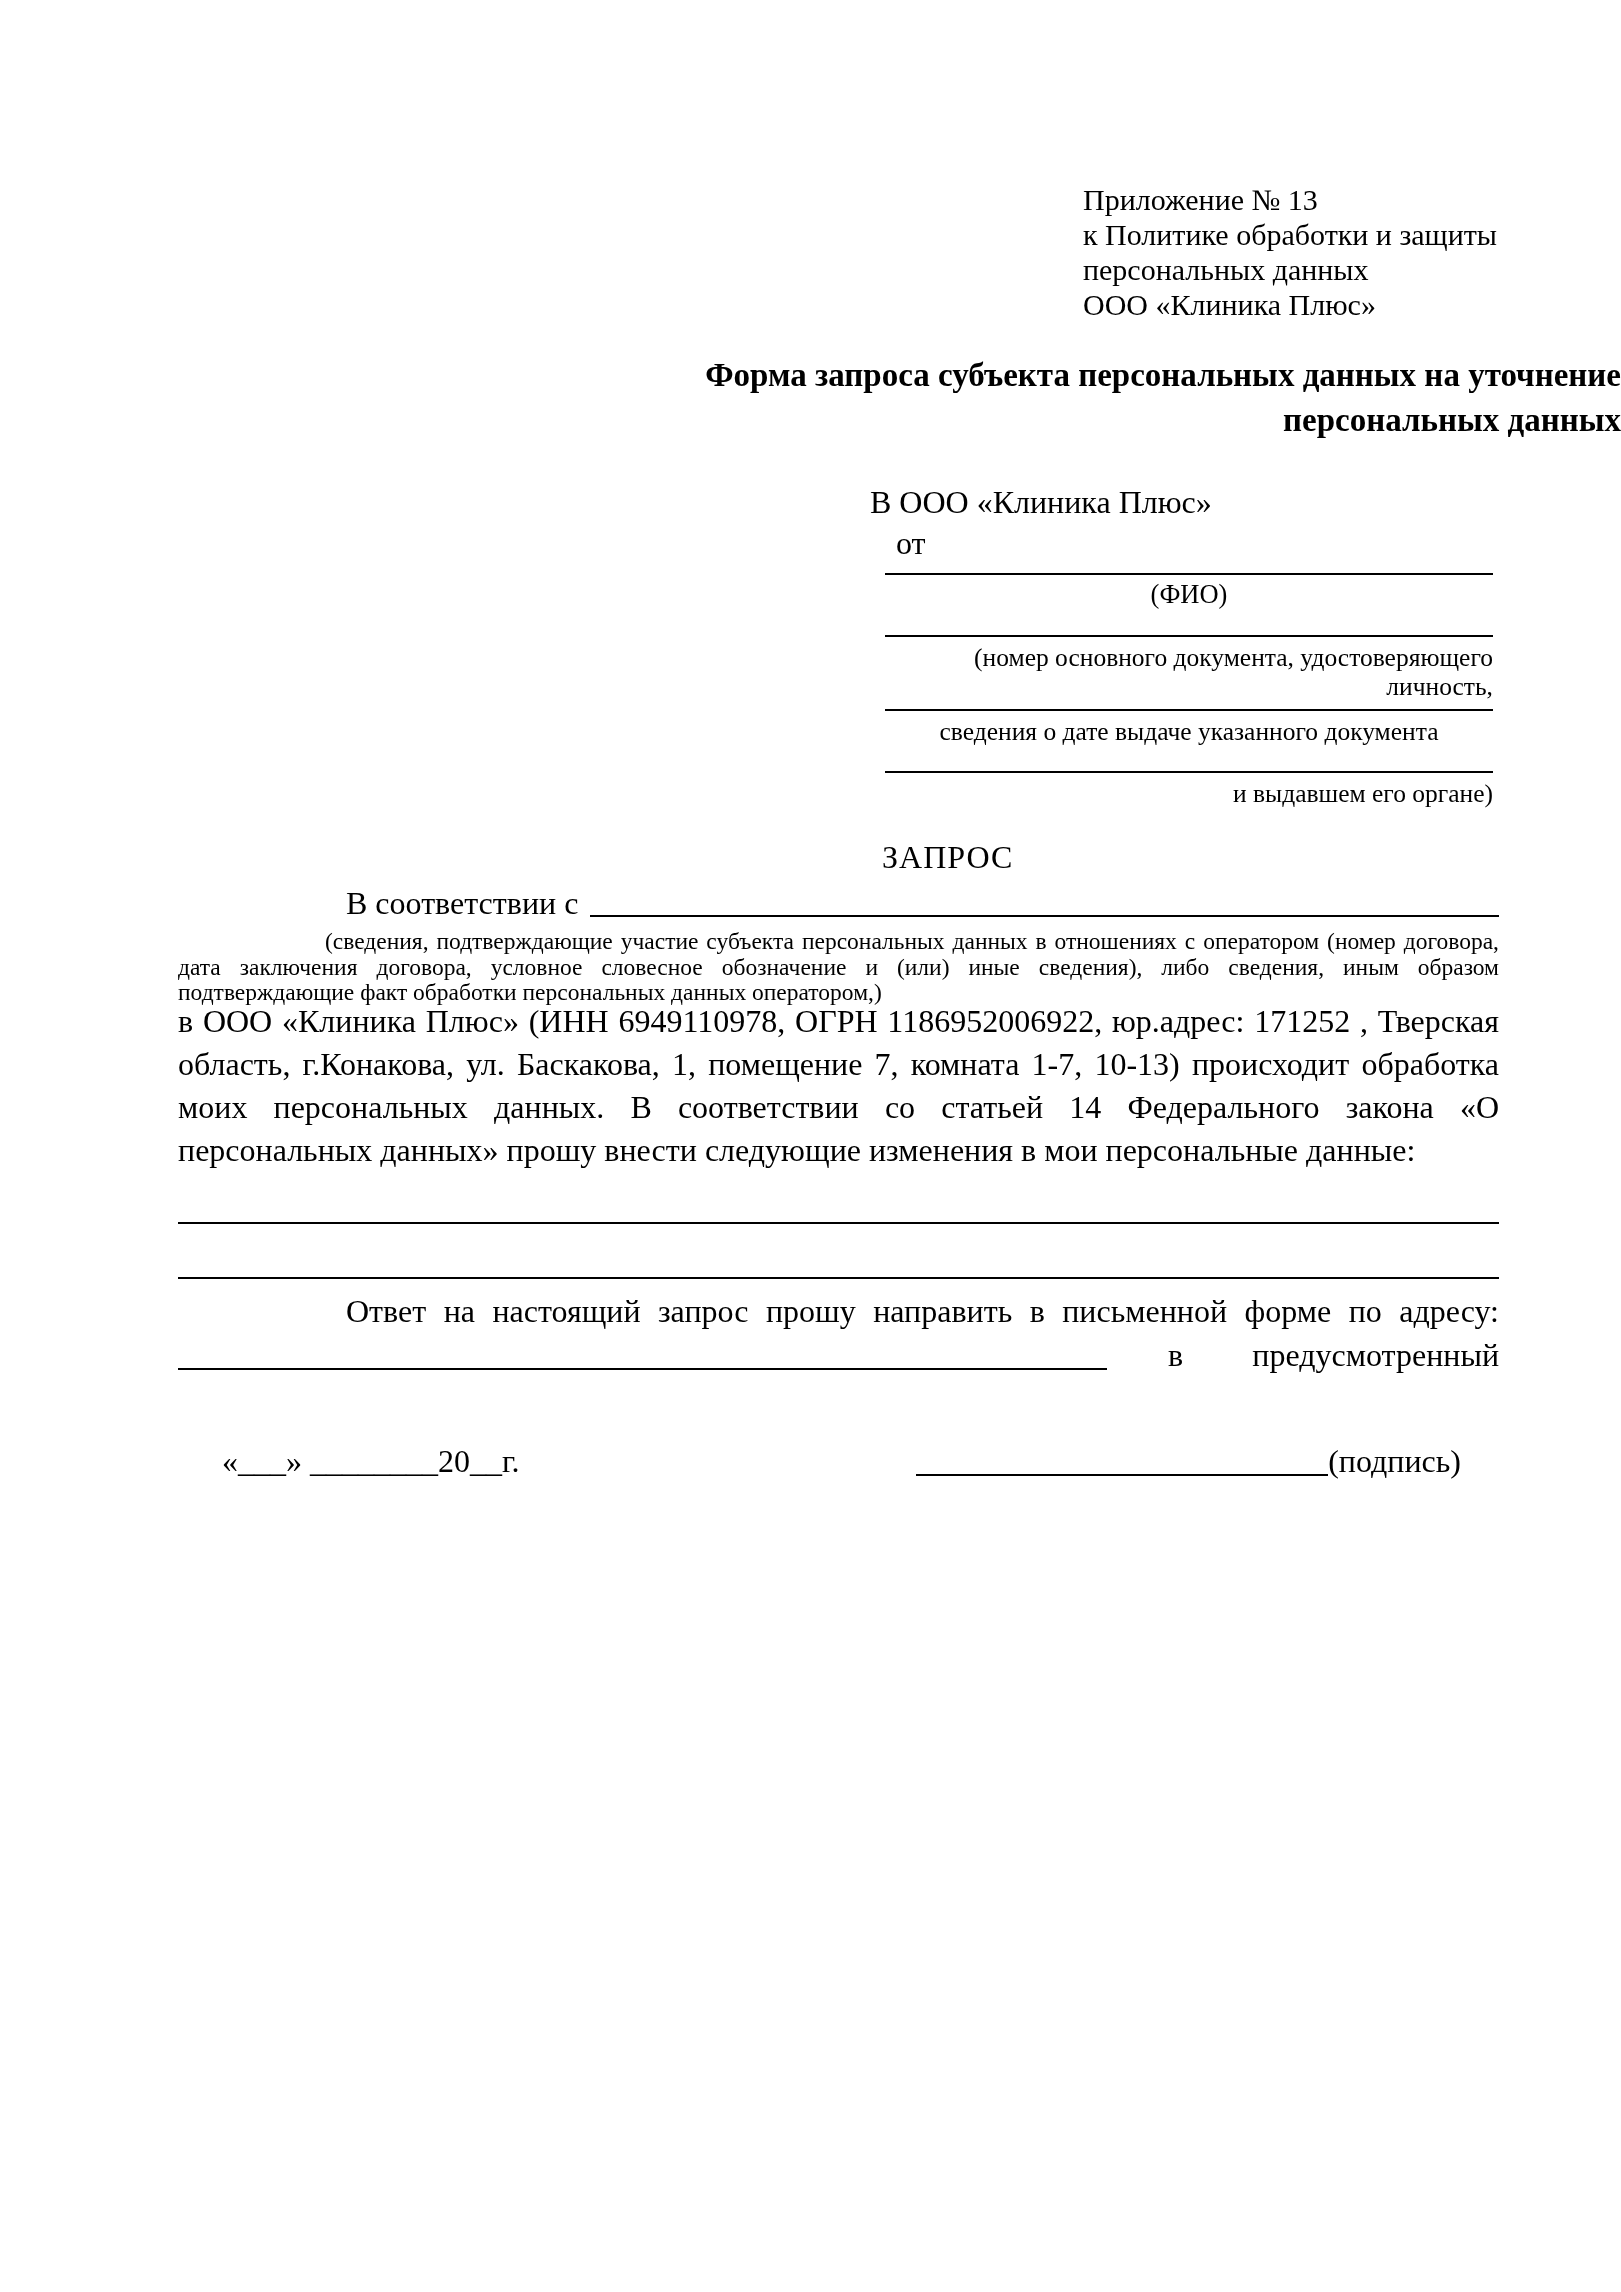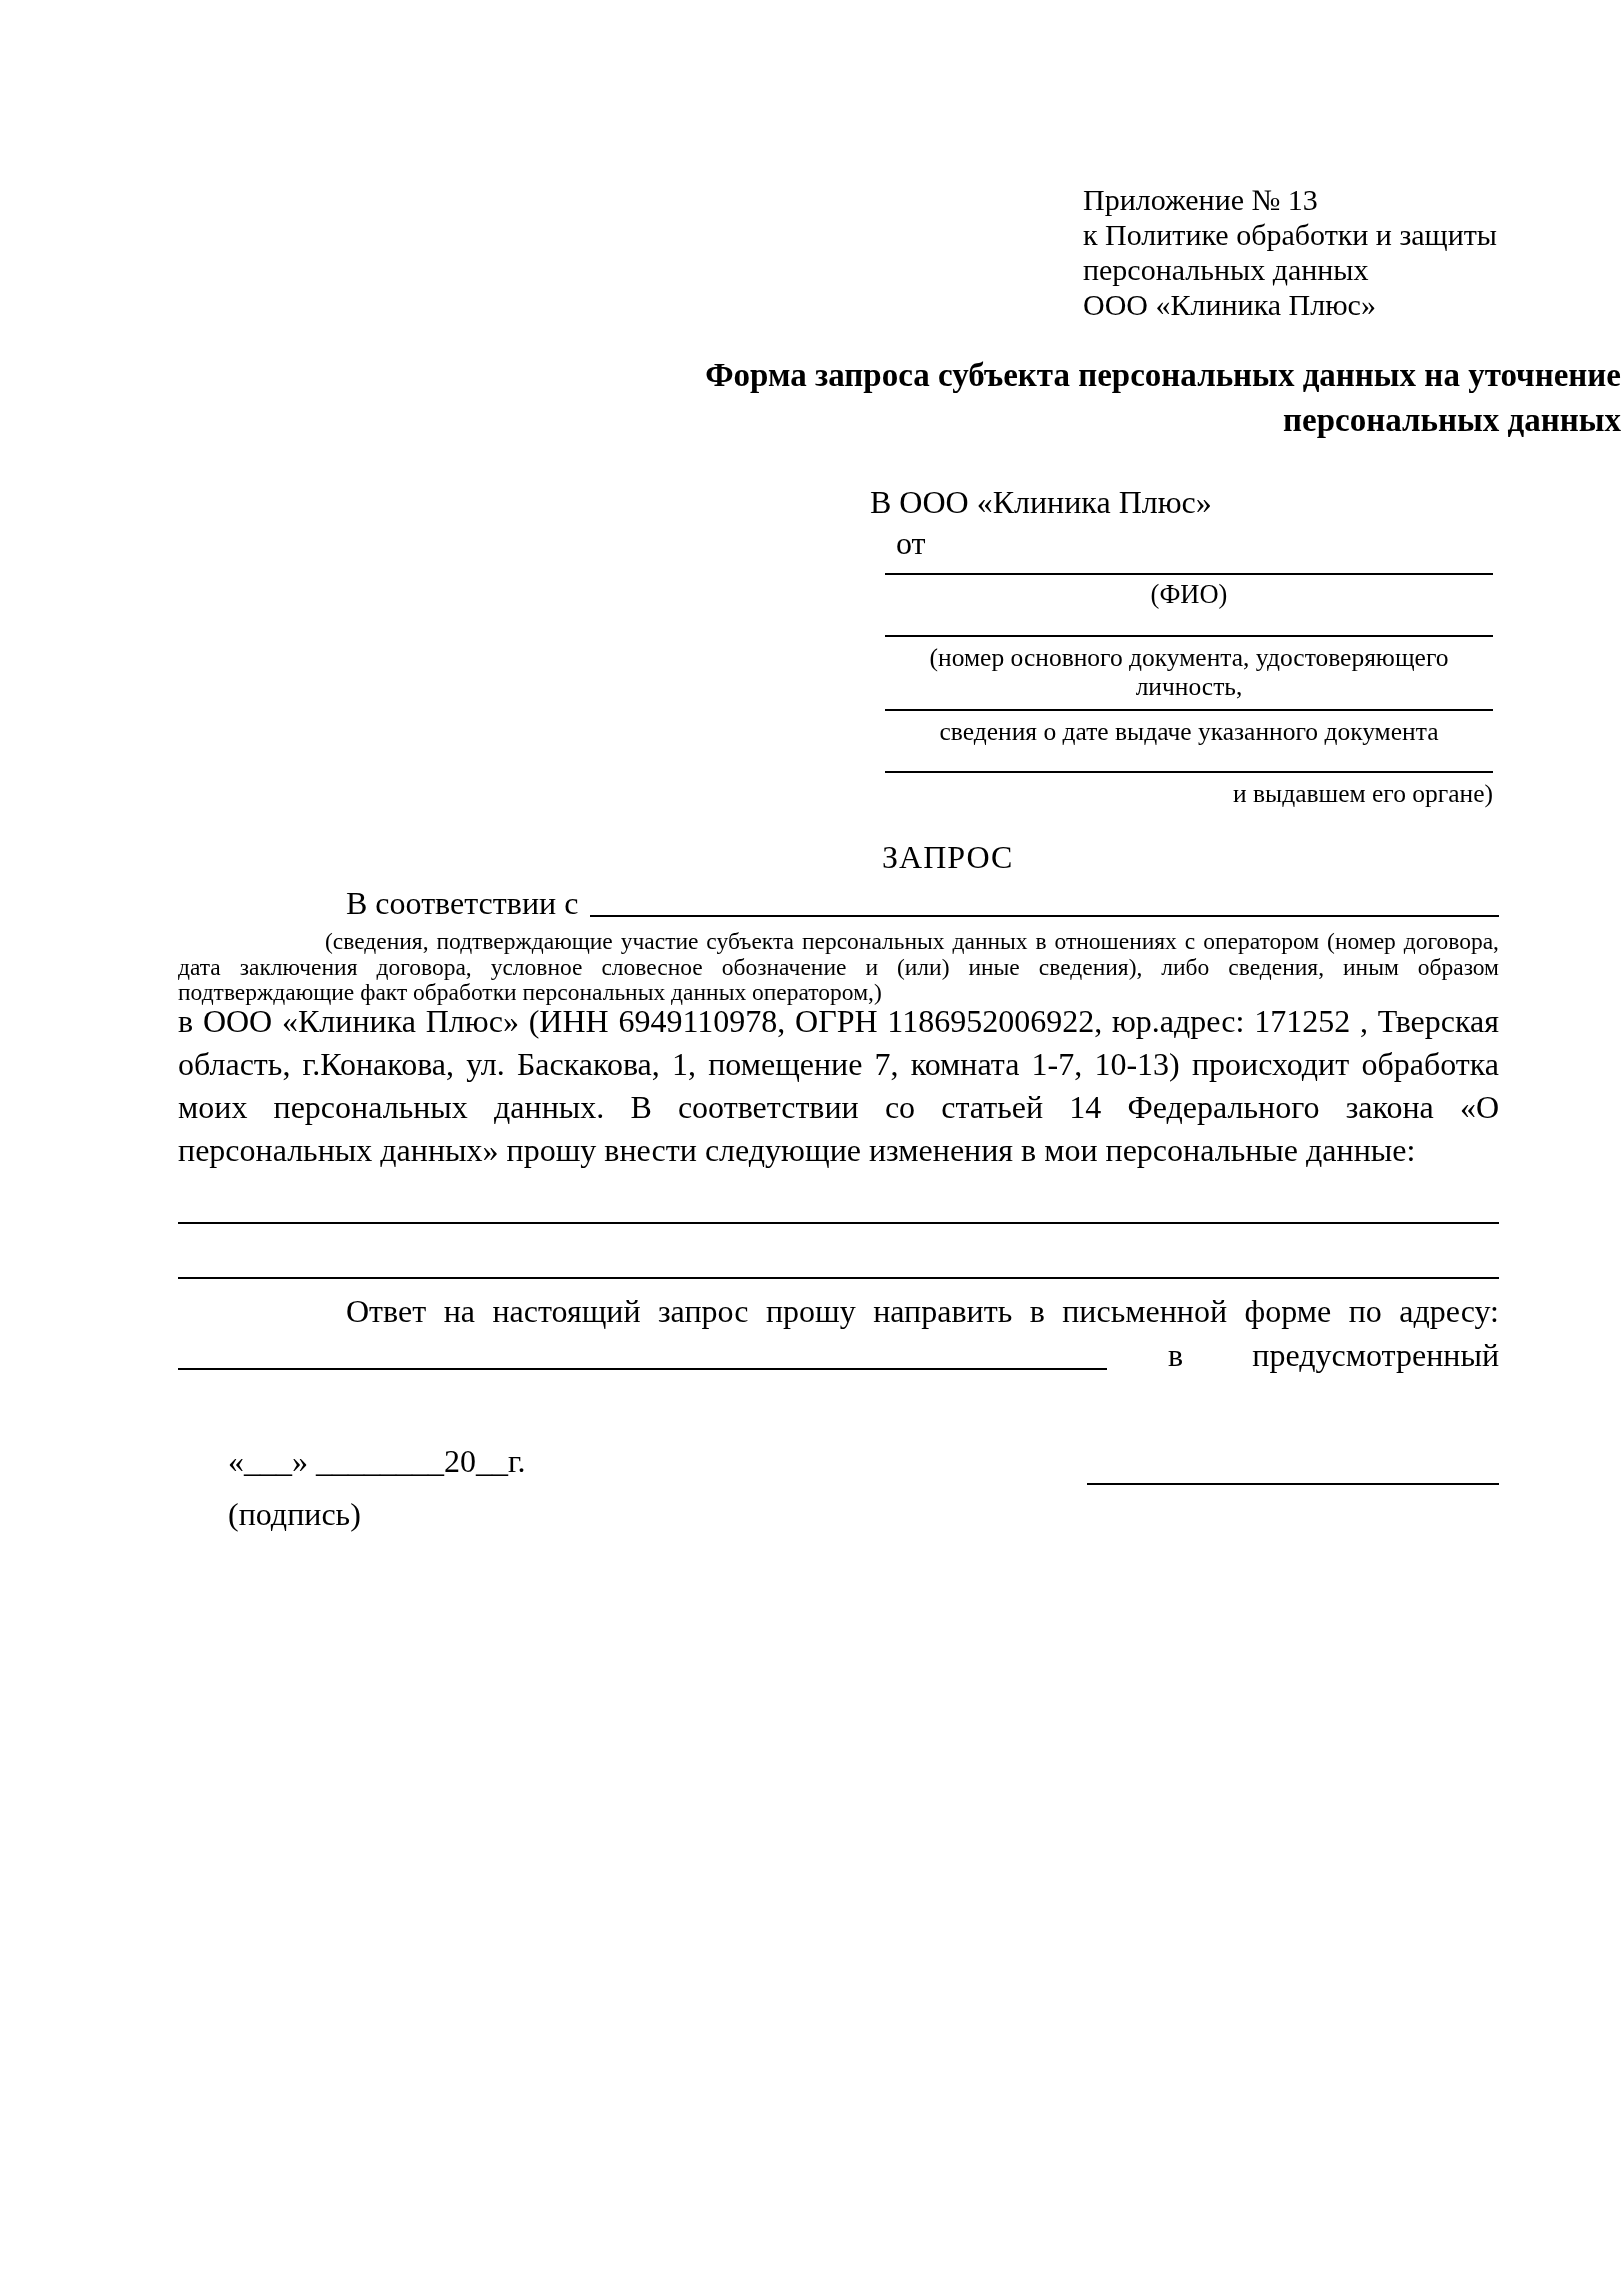--- a/index.html
+++ b/index.html
@@ -30,21 +30,21 @@
   .note{left:178px;top:929px;width:1321px;font-size:23.5px;line-height:25.5px;text-align:justify;text-indent:147px;}
   .body-para{left:178px;top:1000px;width:1321px;line-height:43px;text-align:justify;}
   .rule1{left:178px;top:1222px;width:1321px;}
   .rule2{left:178px;top:1277px;width:1321px;}
   .answer{left:178px;top:1289px;width:1321px;line-height:44px;}
   .answer .l1{text-indent:168px;text-align:justify;text-align-last:justify;}
   .answer .l2{display:flex;align-items:flex-end;height:44px;}
   .answer .l2 .addr-fill{width:929px;border-bottom:2.9px solid #000;margin-bottom:6.9px;}
   .answer .l2 .w1{margin-left:61px;}
   .answer .l2 .w2{margin-left:auto;}
-  .sig-row{left:178px;top:1439px;width:1321px;display:flex;align-items:baseline;line-height:44px;flex-direction:column;}
+  .sig-row{left:172px;top:1439px;width:1321px;display:flex;align-items:baseline;line-height:44px;}
   .sig-row .date{margin-left:50px;white-space:nowrap;}
   .sig-row .spacer{flex:1;}
   .sig-row .sig-fill{width:412px;border-bottom:2.9px solid #000;align-self:flex-end;margin-bottom:6.9px;}
   .sig-row .sig-cap{margin-right:32px;white-space:nowrap;}
 </style>
 </head>
 <body>
 
 <div class="page">
 
@@ -61,21 +61,21 @@
   </div>
 
   <div class="abs addr">
     <div class="to-line">В ООО «Клиника Плюс»</div>
     <div class="from-label">от</div>
 
     <div class="bl blank-line" style="top:103px;"></div>
     <div class="cap" style="top:110px;font-size:26.5px;">(ФИО)</div>
 
     <div class="bl blank-line" style="top:165px;"></div>
-    <div class="cap" style="top:173px;">(номер основного документа, удостоверяющего личность,</div>
+    <div class="cap" style="top:173px;text-align:right;">(номер основного документа, удостоверяющего личность,</div>
 
     <div class="bl blank-line" style="top:239px;"></div>
     <div class="cap" style="top:247px;">сведения о дате выдаче указанного документа</div>
 
     <div class="bl blank-line" style="top:301px;"></div>
     <div class="cap" style="top:309px;text-align:right;">и выдавшем его органе)</div>
   </div>
 
   <div class="abs zapros">ЗАПРОС</div>
 

